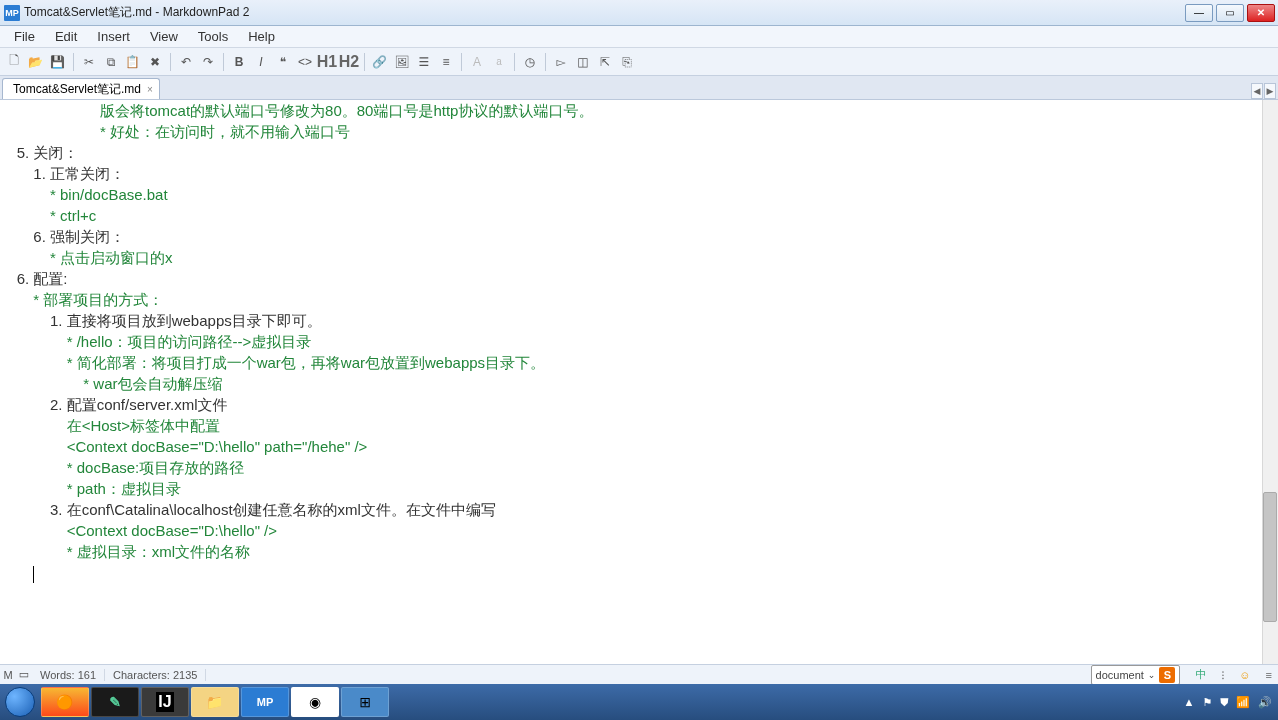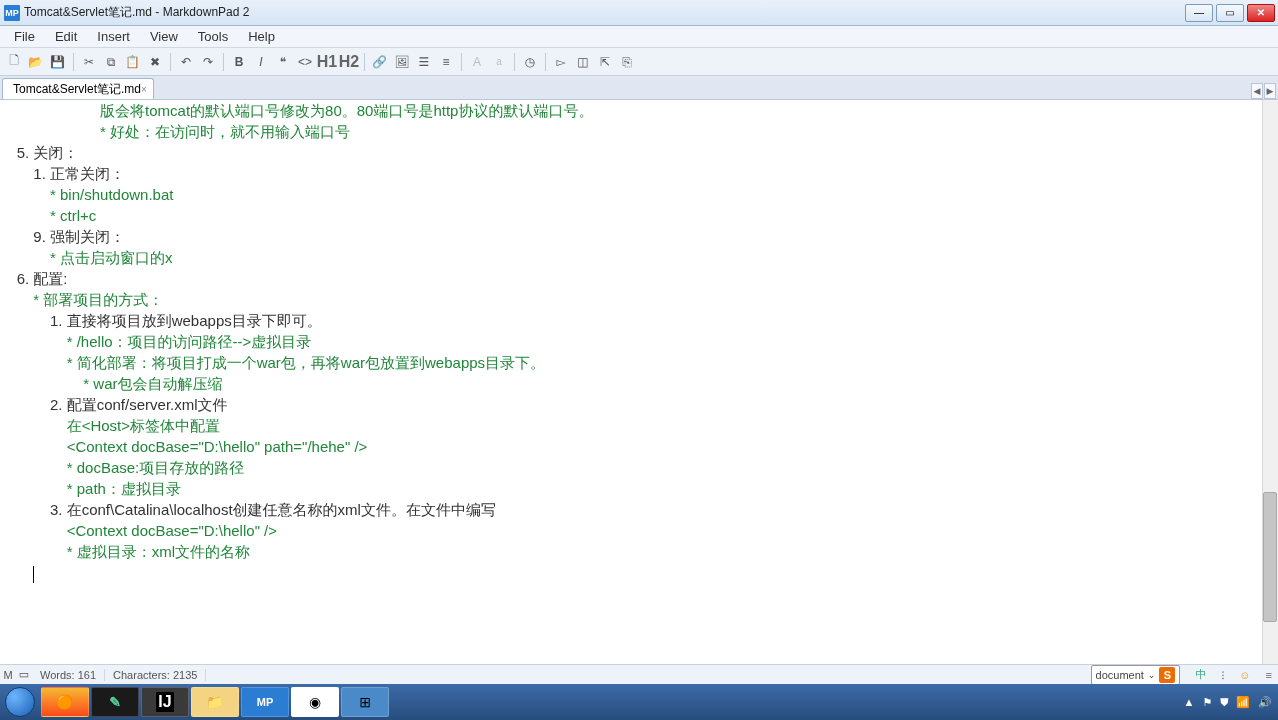--- a/index.html
+++ b/index.html
@@ -10,21 +10,21 @@
 .win-controls{margin-left:auto;display:flex}
 .win-btn{width:28px;height:18px;border:1px solid #7a9bc0;border-radius:2px;margin-right:3px;background:linear-gradient(#f5f9fd,#d9e6f4);display:flex;align-items:center;justify-content:center;font-size:10px}
 .win-close{background:linear-gradient(#e88,#d22);border-color:#a11;color:#fff;font-weight:bold}
 .menubar{height:22px;background:#f2f6fc;display:flex;align-items:center;padding:0 4px;font-size:13px;color:#333;border-bottom:1px solid #d0d8e4}
 .menu-item{padding:2px 10px;cursor:pointer}
 .toolbar{height:28px;background:#eef3fa;border-bottom:1px solid #c5d0e0;display:flex;align-items:center;padding:0 4px;gap:2px}
 .tb-btn{width:20px;height:20px;display:flex;align-items:center;justify-content:center;font-size:12px;color:#555;cursor:pointer}
 .tb-sep{width:1px;height:18px;background:#c0cad8;margin:0 3px}
 .tb-label{font-size:16px;font-weight:bold;color:#666;padding:0 2px}
 .tabbar{height:24px;background:#e0e7f2;border-bottom:1px solid #bbc8db;display:flex;align-items:end;padding:0 2px;position:relative}
-.tab{background:#fff;border:1px solid #a6b7cf;border-bottom:none;border-radius:3px 3px 0 0;padding:2px 6px 2px 10px;font-size:12px;display:flex;align-items:center;height:21px}
+.tab{background:#fff;border:1px solid #a6b7cf;border-bottom:none;border-radius:3px 3px 0 0;padding:2px 6px 2px 10px;font-size:12px;display:flex;align-items:center;gap:6px;height:21px}
 .tab-close{font-size:10px;color:#888;cursor:pointer}
 .tab-arrows{position:absolute;right:2px;display:flex;gap:1px}
 .tab-arrow{width:12px;height:16px;border:1px solid #b8c5d8;background:#f5f8fc;font-size:9px;display:flex;align-items:center;justify-content:center;color:#666}
 .editor{position:absolute;top:100px;left:0;right:0;bottom:56px;overflow:hidden}
 .content{font-family:Consolas,"Microsoft YaHei",monospace;font-size:15px;line-height:21px;color:#333;padding-left:0;position:relative}
 .line{white-space:pre;color:#333}
 .green{color:#22863a}
 .scroll-right{position:absolute;right:0;top:100px;bottom:56px;width:16px;background:#f0f0f0;border-left:1px solid #d8d8d8}
 .scroll-thumb{position:absolute;right:1px;width:14px;background:#c5c5c5;border:1px solid #aaa;border-radius:2px}
 .statusbar{position:absolute;bottom:36px;left:0;right:0;height:20px;background:#eef3fa;border-top:1px solid #c5d0e0;display:flex;align-items:center;font-size:11px;color:#555}
@@ -115,23 +115,23 @@
     <div class="tab-arrow">▶</div>
   </div>
 </div>
 
 <div class="editor">
   <div class="content">
 <div class="line"><span>                        </span><span class="green">版会将tomcat的默认端口号修改为80。80端口号是http协议的默认端口号。</span></div>
 <div class="line"><span>                        </span><span class="green">* 好处：在访问时，就不用输入端口号</span></div>
 <div class="line">    5. 关闭：</div>
 <div class="line">        1. 正常关闭：</div>
-<div class="line"><span>            </span><span class="green">* bin/shutdown.bat</span></div>
+<div class="line"><span>            </span><span class="green">* bin/docBase.bat</span></div>
 <div class="line"><span>            </span><span class="green">* ctrl+c</span></div>
-<div class="line">        9. 强制关闭：</div>
+<div class="line">        6. 强制关闭：</div>
 <div class="line"><span>            </span><span class="green">* 点击启动窗口的x</span></div>
 <div class="line">    6. 配置:</div>
 <div class="line"><span>        </span><span class="green">* 部署项目的方式：</span></div>
 <div class="line">            1. 直接将项目放到webapps目录下即可。</div>
 <div class="line"><span>                </span><span class="green">* /hello：项目的访问路径--&gt;虚拟目录</span></div>
 <div class="line"><span>                </span><span class="green">* 简化部署：将项目打成一个war包，再将war包放置到webapps目录下。</span></div>
 <div class="line"><span>                    </span><span class="green">* war包会自动解压缩</span></div>
 <div class="line"></div>
 <div class="line">            2. 配置conf/server.xml文件</div>
 <div class="line"><span>                </span><span class="green">在&lt;Host&gt;标签体中配置</span></div>

